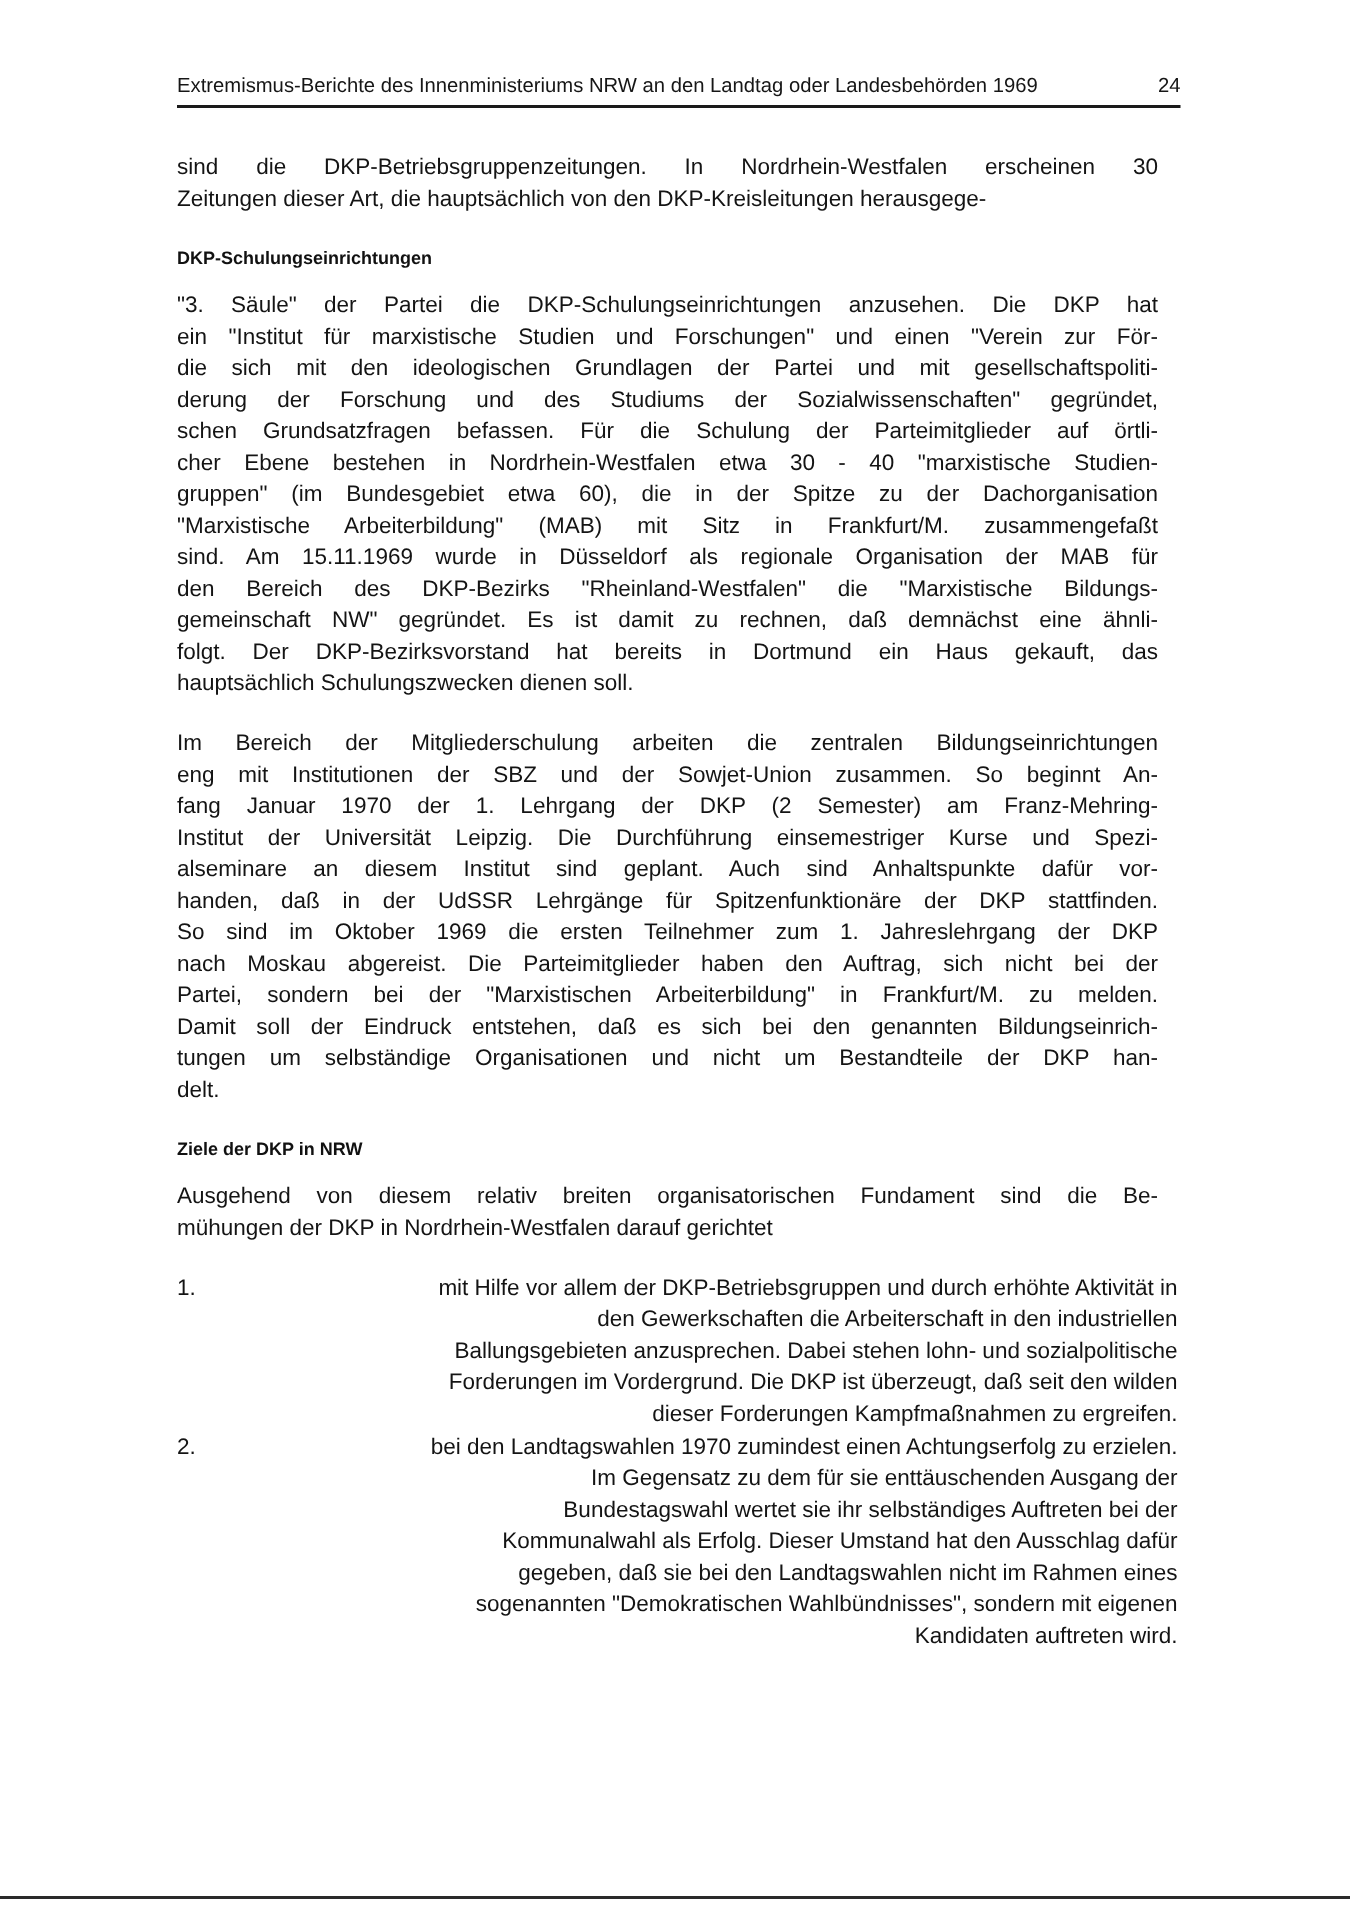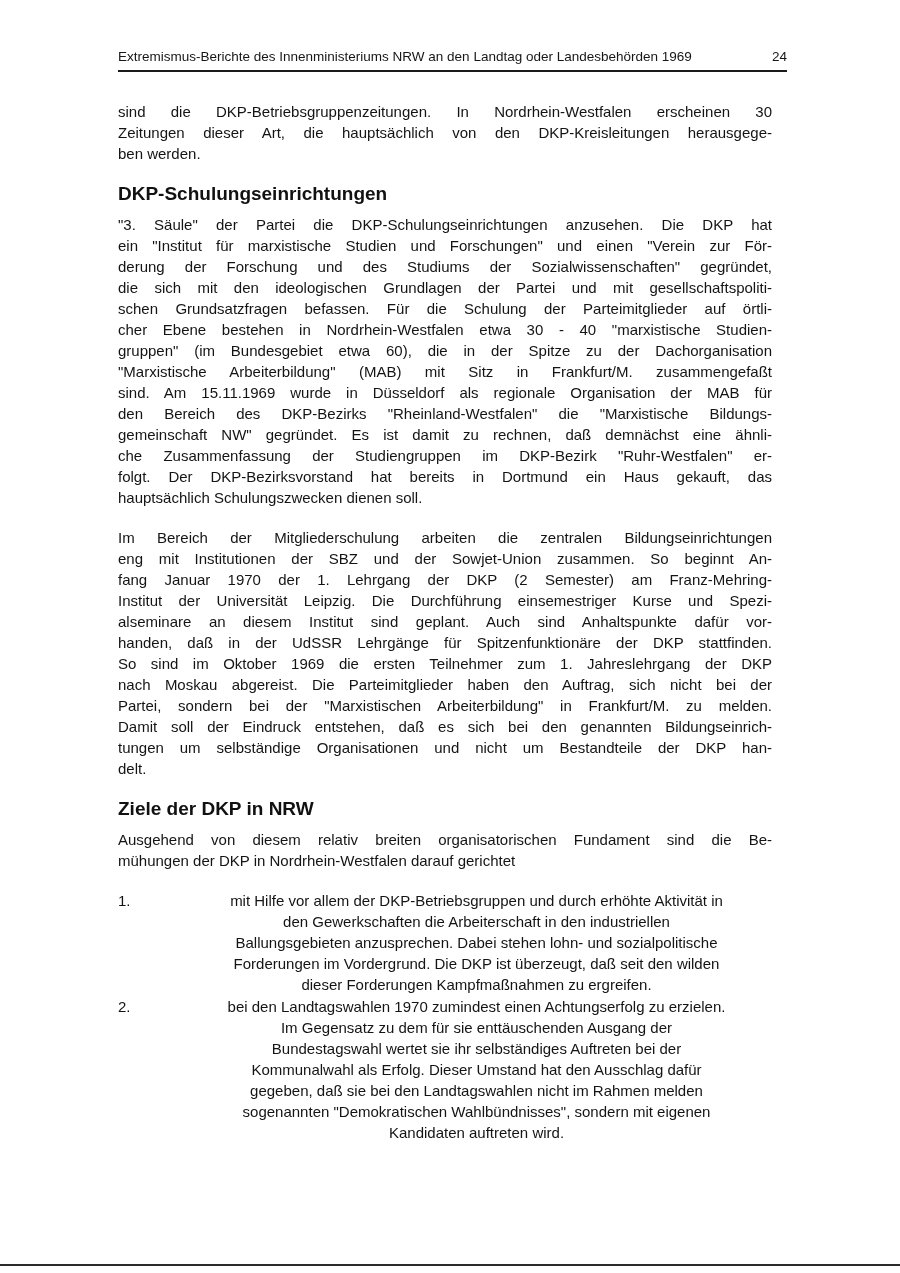--- a/index.html
+++ b/index.html
@@ -28,28 +28,28 @@
     height:1.5px; background:#1a1a1a;
   }
   .content {
     position:absolute; left:118px; width:667px; top:101px;
     font-size:15px; line-height:21px; color:#141414;
   }
   .par { margin:0 13px 19px 0; }
   .par .ln { text-align:justify; text-align-last:justify; }
   .par .ln:last-child { text-align-last:left; }
   .h {
-    font-size:19px; font-weight:bold; line-height:21px;
+    font-size:12px; font-weight:bold; line-height:21px;
     margin:18px 0 10px 0; color:#111;
   }
   .numlist { list-style:none; margin:12px 0 0 0; }
   .numitem { display:flex; margin:0 0 1px 0; }
   .numitem .num { flex:0 0 50px; }
   .numitem .itemtext { flex:1 1 auto; }
-  .itemtext .ln { text-align:center; }
+  .itemtext .ln { text-align:right; }
   .bottom-line {
     position:absolute; left:0; width:900px; top:1264px;
     height:2px; background:#2a2a2a;
   }
 </style>
 </head>
 <body>
 
 <div class="page">
 
@@ -58,38 +58,36 @@
     <span class="head-num">24</span>
   </header>
 
   <div class="rule"></div>
 
   <main class="content">
 
     <div class="par">
         <div class="ln">sind die DKP-Betriebsgruppenzeitungen. In Nordrhein-Westfalen erscheinen 30</div>
         <div class="ln">Zeitungen dieser Art, die hauptsächlich von den DKP-Kreisleitungen herausgege-</div>
-        <div class="ln">ben werden.</div>
       </div>
 
     <div class="h">DKP-Schulungseinrichtungen</div>
 
     <div class="par">
         <div class="ln">"3. Säule" der Partei die DKP-Schulungseinrichtungen anzusehen. Die DKP hat</div>
         <div class="ln">ein "Institut für marxistische Studien und Forschungen" und einen "Verein zur För-</div>
+        <div class="ln">die sich mit den ideologischen Grundlagen der Partei und mit gesellschaftspoliti-</div>
         <div class="ln">derung der Forschung und des Studiums der Sozialwissenschaften" gegründet,</div>
-        <div class="ln">die sich mit den ideologischen Grundlagen der Partei und mit gesellschaftspoliti-</div>
         <div class="ln">schen Grundsatzfragen befassen. Für die Schulung der Parteimitglieder auf örtli-</div>
         <div class="ln">cher Ebene bestehen in Nordrhein-Westfalen etwa 30 - 40 "marxistische Studien-</div>
         <div class="ln">gruppen" (im Bundesgebiet etwa 60), die in der Spitze zu der Dachorganisation</div>
         <div class="ln">"Marxistische Arbeiterbildung" (MAB) mit Sitz in Frankfurt/M. zusammengefaßt</div>
         <div class="ln">sind. Am 15.11.1969 wurde in Düsseldorf als regionale Organisation der MAB für</div>
         <div class="ln">den Bereich des DKP-Bezirks "Rheinland-Westfalen" die "Marxistische Bildungs-</div>
         <div class="ln">gemeinschaft NW" gegründet. Es ist damit zu rechnen, daß demnächst eine ähnli-</div>
-        <div class="ln">che Zusammenfassung der Studiengruppen im DKP-Bezirk "Ruhr-Westfalen" er-</div>
         <div class="ln">folgt. Der DKP-Bezirksvorstand hat bereits in Dortmund ein Haus gekauft, das</div>
         <div class="ln">hauptsächlich Schulungszwecken dienen soll.</div>
       </div>
 
     <div class="par">
         <div class="ln">Im Bereich der Mitgliederschulung arbeiten die zentralen Bildungseinrichtungen</div>
         <div class="ln">eng mit Institutionen der SBZ und der Sowjet-Union zusammen. So beginnt An-</div>
         <div class="ln">fang Januar 1970 der 1. Lehrgang der DKP (2 Semester) am Franz-Mehring-</div>
         <div class="ln">Institut der Universität Leipzig. Die Durchführung einsemestriger Kurse und Spezi-</div>
         <div class="ln">alseminare an diesem Institut sind geplant. Auch sind Anhaltspunkte dafür vor-</div>
@@ -120,21 +118,21 @@
             <div class="ln">dieser Forderungen Kampfmaßnahmen zu ergreifen.</div>
           </div>
       </li>
       <li class="numitem">
         <span class="num">2.</span>
         <div class="itemtext">
             <div class="ln">bei den Landtagswahlen 1970 zumindest einen Achtungserfolg zu erzielen.</div>
             <div class="ln">Im Gegensatz zu dem für sie enttäuschenden Ausgang der</div>
             <div class="ln">Bundestagswahl wertet sie ihr selbständiges Auftreten bei der</div>
             <div class="ln">Kommunalwahl als Erfolg. Dieser Umstand hat den Ausschlag dafür</div>
-            <div class="ln">gegeben, daß sie bei den Landtagswahlen nicht im Rahmen melden</div>
+            <div class="ln">gegeben, daß sie bei den Landtagswahlen nicht im Rahmen eines</div>
             <div class="ln">sogenannten "Demokratischen Wahlbündnisses", sondern mit eigenen</div>
             <div class="ln">Kandidaten auftreten wird.</div>
           </div>
       </li>
     </ol>
 
   </main>
 
   <div class="bottom-line"></div>
 

